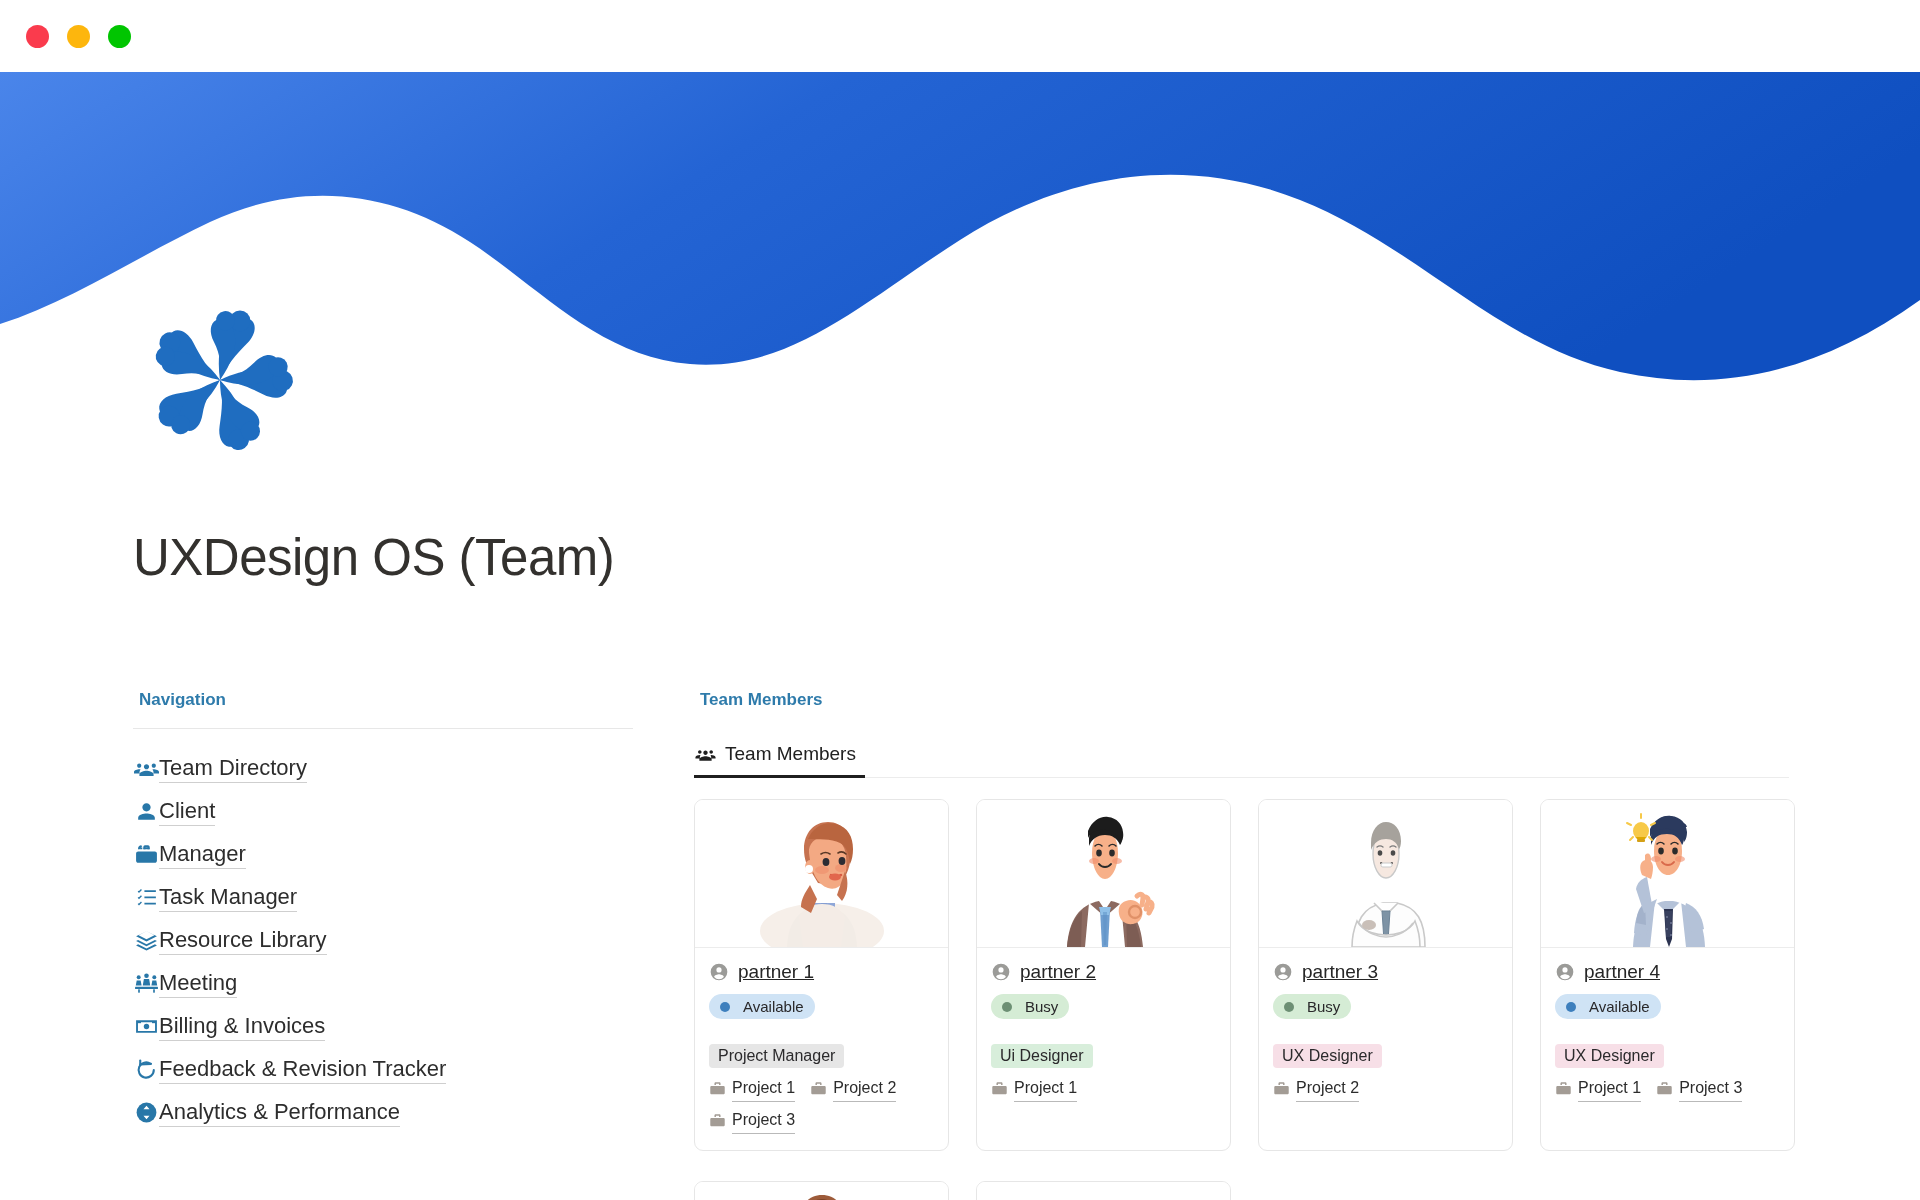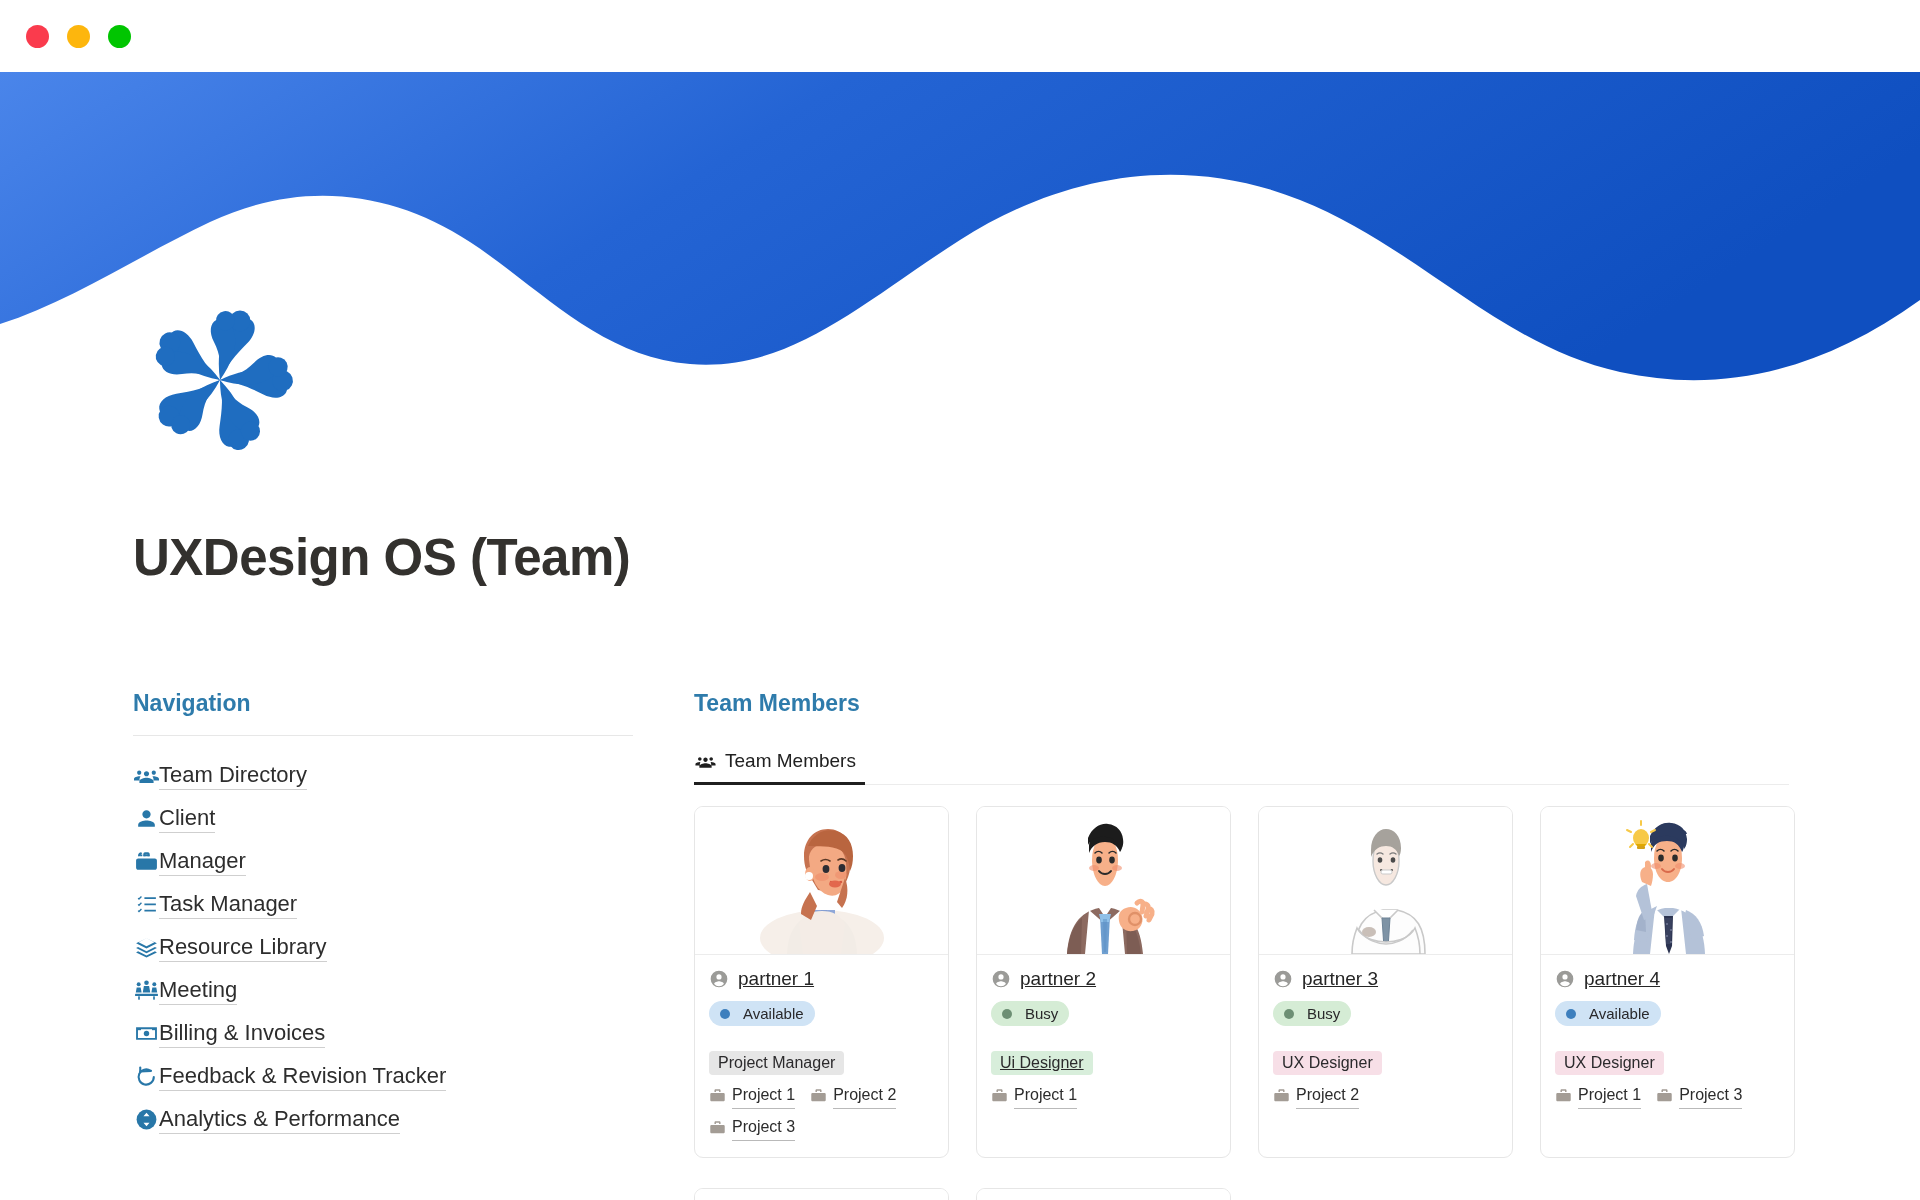--- a/index.html
+++ b/index.html
@@ -37,39 +37,40 @@
     width: 160px; height: 170px;
     z-index: 20;
   }
   .logo-wrap svg { display:block; width:160px; height:170px; }
 
   
   .page-title {
     position: absolute;
     left: 133px; top: 528px;
     font-size: 51px;
-    font-weight: bold;
+    font-weight: normal;
     color: #33312e;
     letter-spacing: -0.5px;
     white-space: nowrap;
   }
 
   
   .body-wrap {
     position: absolute;
     top: 690px; left: 0;
     width: 1920px; height: 510px;
   }
 
   
   .nav-col { position: absolute; left: 133px; top: 0; width: 500px; }
   .col-heading {
-    font-size: 23px; font-weight: bold;
+    font-size: 17px; font-weight: bold;
     color: #2e7bab;
     letter-spacing: 0px;
+    margin-left: 6px;
   }
   .nav-rule {
     margin-top: 18px;
     border-bottom: 1px solid #e7e7e7;
     width: 500px;
   }
   .nav-list { margin-top: 18px; }
   .nav-item {
     display: flex; align-items: center;
     gap: 0;
@@ -435,21 +436,21 @@
     </svg>
           </div>
           <div class="card-body"><div class="member-row">
               <span class="member-ico"><svg width="20" height="20" viewBox="0 0 24 24" fill="currentColor">
                   <path d="M12 2a10 10 0 1 0 0 20 10 10 0 0 0 0-20zm0 4.4a3.1 3.1 0 1 1 0 6.2 3.1 3.1 0 0 1 0-6.2zm0 14.2a7.6 7.6 0 0 1-5.8-2.7c.1-2.1 4-3.2 5.8-3.2s5.7 1.1 5.8 3.2A7.6 7.6 0 0 1 12 20.6z"></path>
                 </svg></span>
               <span class="member-name">partner 2</span>
             </div><div class="chip" style="background: rgb(213, 236, 213);">
               <span class="dot" style="background:#6d8f74"></span>
               <span>Busy</span>
-            </div><br><span class="role-tag" style="background: rgb(216, 238, 219); text-decoration: underline;">Ui Designer</span><div class="proj-rows">
+            </div><br><span class="role-tag" style="background: rgb(216, 238, 219);">Ui Designer</span><div class="proj-rows">
               <div class="proj-line">
                 <span class="proj">
                   <span class="proj-ico"><svg width="17" height="17" viewBox="0 0 24 24" fill="currentColor">
                       <path d="M9.5 3.2h5c1 0 1.8.8 1.8 1.8v2.2h-2.1V5.3h-4.4V7.2H7.7V5c0-1 .8-1.8 1.8-1.8zM3.6 8.4h16.8c1 0 1.8.8 1.8 1.8v8.2c0 1-.8 1.8-1.8 1.8H3.6c-1 0-1.8-.8-1.8-1.8v-8.2c0-1 .8-1.8 1.8-1.8z"></path>
                     </svg></span>
                   <span class="proj-label">Project 1</span>
                 </span>
               </div>
             </div></div>
         </div>

